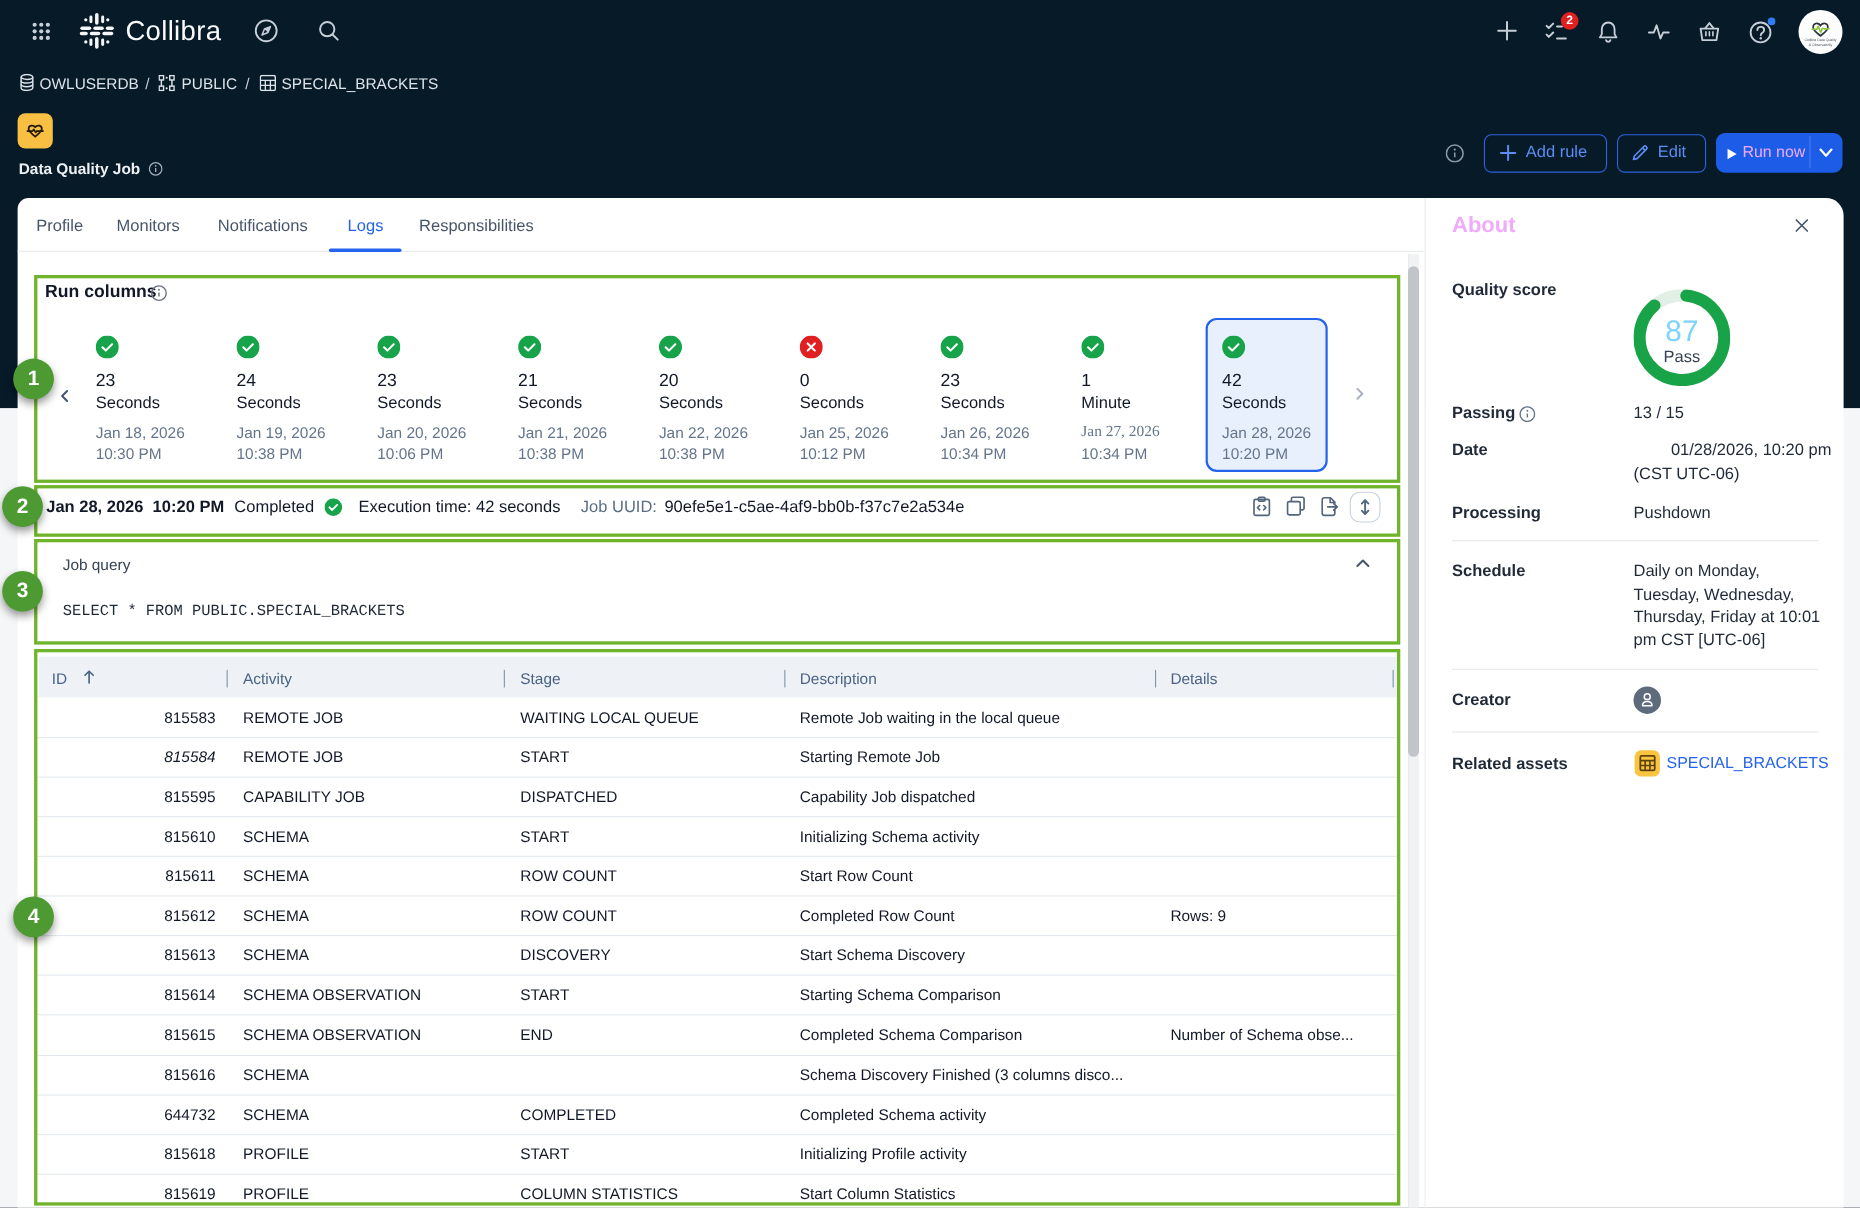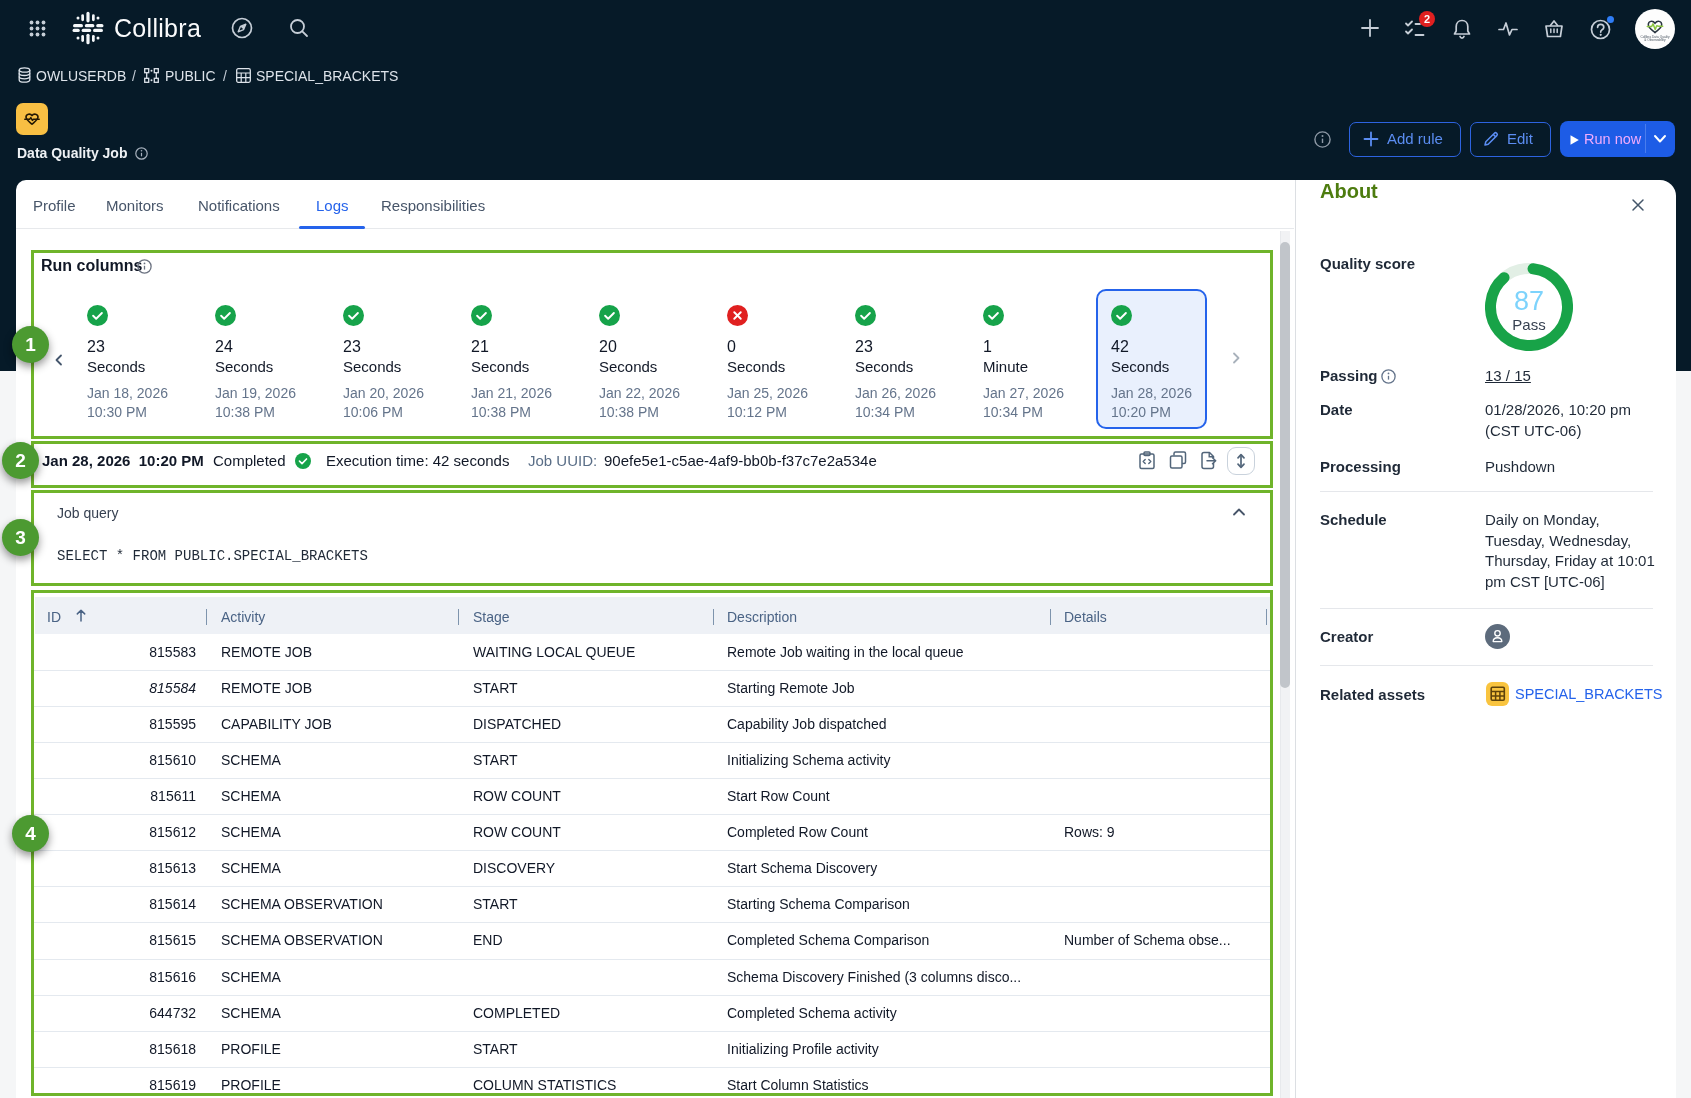--- a/index.html
+++ b/index.html
@@ -283,21 +283,21 @@
   <div class="rh-num" style="left:855px; top:338px;">23</div>
   <div class="rh-sec" style="left:855px; top:358px;">Seconds</div>
   <div class="rh-date" style="left:855px; top:385px;">Jan 26, 2026</div>
   <div class="rh-date" style="left:855px; top:404px;">10:34 PM</div>
   <svg class="abs" style="left:983px; top:305px;" width="21" height="21" viewBox="0 0 22 22">
       <circle cx="11" cy="11" r="11" fill="#16a34a"></circle>
       <path d="M6.4 11.3 L9.6 14.4 L15.6 8.4" fill="none" stroke="#fff" stroke-width="2" stroke-linecap="round" stroke-linejoin="round"></path>
     </svg>
   <div class="rh-num" style="left:983px; top:338px;">1</div>
   <div class="rh-sec" style="left:983px; top:358px;">Minute</div>
-  <div class="rh-date" style="left:983px; top:385px;">Jan 27, 2026</div>
+  <div class="rh-date" style="left:983px; top:385px;font-family:Liberation Serif, serif;">Jan 27, 2026</div>
   <div class="rh-date" style="left:983px; top:404px;">10:34 PM</div>
   <svg class="abs" style="left:1111px; top:305px;" width="21" height="21" viewBox="0 0 22 22">
       <circle cx="11" cy="11" r="11" fill="#16a34a"></circle>
       <path d="M6.4 11.3 L9.6 14.4 L15.6 8.4" fill="none" stroke="#fff" stroke-width="2" stroke-linecap="round" stroke-linejoin="round"></path>
     </svg>
   <div class="rh-num" style="left:1111px; top:338px;">42</div>
   <div class="rh-sec" style="left:1111px; top:358px;">Seconds</div>
   <div class="rh-date" style="left:1111px; top:385px;">Jan 28, 2026</div>
   <div class="rh-date" style="left:1111px; top:404px;">10:20 PM</div>
 
@@ -410,41 +410,41 @@
   <div class="cell" style="left:120px; top:1040.6px; width:76px; text-align:right;">815618</div>
   <div class="cell" style="left:221px; top:1040.6px;">PROFILE</div>
   <div class="cell" style="left:473px; top:1040.6px;">START</div>
   <div class="cell" style="left:727px; top:1040.6px;">Initializing Profile activity</div>
   <div class="rowline" style="top:1066.6px;"></div>
   <div class="cell" style="left:120px; top:1076.6px; width:76px; text-align:right;">815619</div>
   <div class="cell" style="left:221px; top:1076.6px;">PROFILE</div>
   <div class="cell" style="left:473px; top:1076.6px;">COLUMN STATISTICS</div>
   <div class="cell" style="left:727px; top:1076.6px;">Start Column Statistics</div>
 
-  <div class="abs" style="left:1320px; top:180px; font-size:20px; font-weight:600; color:#4d7c0f;">About</div>
+  <div class="abs" style="left:1320px; top:194px; font-size:20px; font-weight:600; color:#f0abfc;">About</div>
   <svg class="abs" style="left:1630px; top:197px;" width="16" height="16" viewBox="0 0 16 16">
     <path d="M3 3 L13 13 M13 3 L3 13" stroke="#44566a" stroke-width="1.5" stroke-linecap="round"></path>
   </svg>
   <div class="slabel" style="top:255px;">Quality score</div>
 
   <svg class="abs" style="left:1485px; top:263px;" width="88" height="88" viewBox="0 0 88 88">
     <circle cx="44" cy="44" r="38.5" fill="none" stroke="#e2efe5" stroke-width="11"></circle>
     <circle cx="44" cy="44" r="38.5" fill="none" stroke="#18a348" stroke-width="11" stroke-linecap="round" stroke-dasharray="210.4 241.9" transform="rotate(-84 44 44)"></circle>
   </svg>
   <div class="abs" style="left:1485px; top:287px; width:88px; text-align:center; font-size:27px; line-height:28px; color:#7dd3fc;">87</div>
   <div class="abs" style="left:1485px; top:316px; width:88px; text-align:center; font-size:15px; color:#374151;">Pass</div>
   <div class="slabel" style="top:367px;">Passing</div>
   <svg class="abs" style="left:1381px; top:368.5px;" width="15" height="15" viewBox="0 0 15 15">
     <circle cx="7.5" cy="7.5" r="6.6" fill="none" stroke="#64748b" stroke-width="1.3"></circle>
     <line x1="7.5" y1="6.8" x2="7.5" y2="10.6" stroke="#64748b" stroke-width="1.3"></line>
     <circle cx="7.5" cy="4.4" r="0.9" fill="#64748b"></circle>
   </svg>
-  <div class="svalue" style="top:367px;text-decoration:underline;">13 / 15</div>
+  <div class="svalue" style="top:367px;">13 / 15</div>
   <div class="slabel" style="top:401px;">Date</div>
-  <div class="svalue" style="top:401px;">01/28/2026, 10:20 pm</div>
+  <div class="svalue" style="top:401px;margin-left:34px;">01/28/2026, 10:20 pm</div>
   <div class="svalue" style="top:422px;">(CST UTC-06)</div>
   <div class="slabel" style="top:458px;">Processing</div>
   <div class="svalue" style="top:458px;">Pushdown</div>
   <div class="divider" style="top:491px;"></div>
   <div class="slabel" style="top:511px;">Schedule</div>
   <div class="svalue" style="top:511px;">Daily on Monday,</div>
   <div class="svalue" style="top:531.5px;">Tuesday, Wednesday,</div>
   <div class="svalue" style="top:552px;">Thursday, Friday at 10:01</div>
   <div class="svalue" style="top:572.5px;">pm CST [UTC-06]</div>
   <div class="divider" style="top:608px;"></div>

